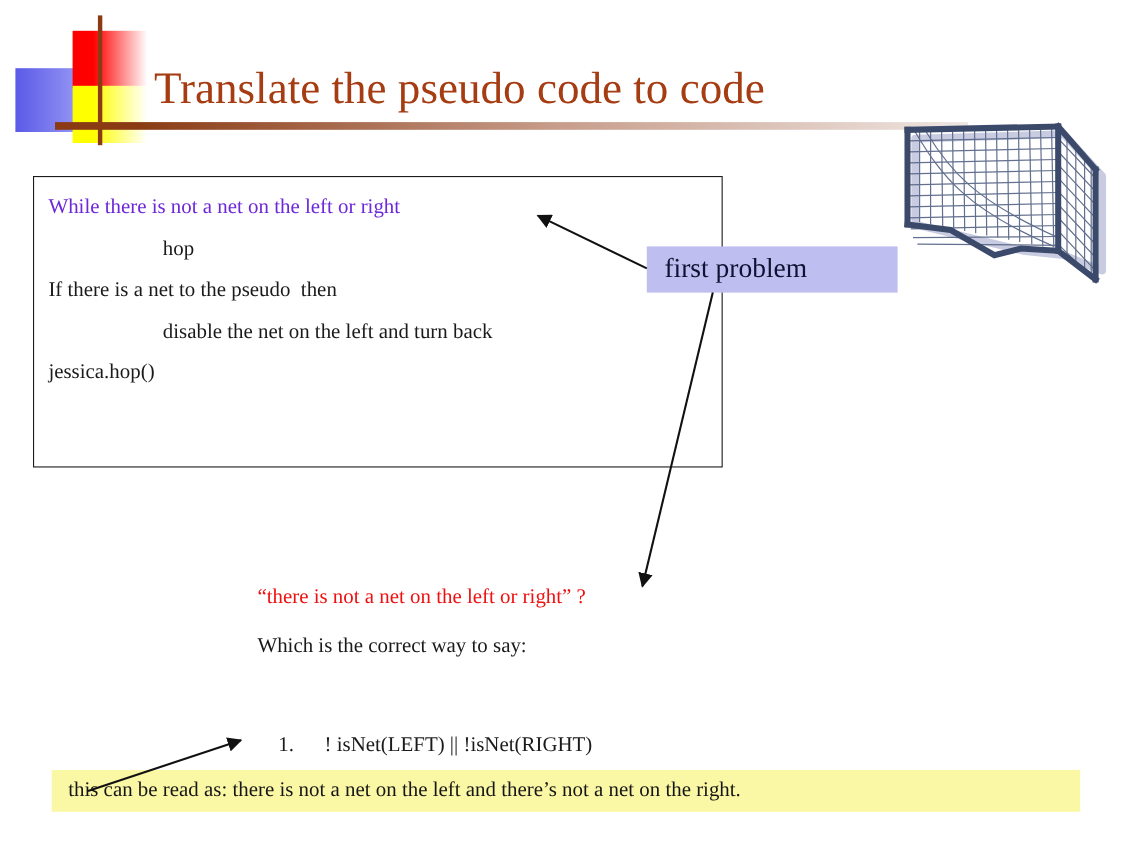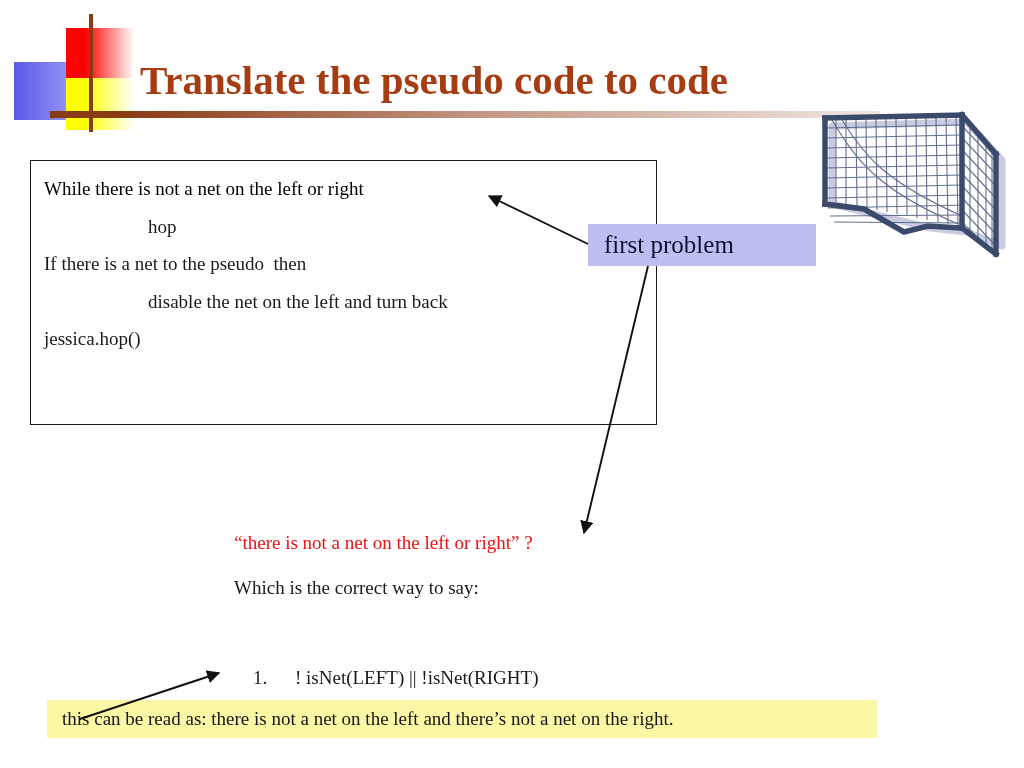--- a/index.html
+++ b/index.html
@@ -42,21 +42,20 @@
 
   
   #title {
     position: absolute;
     left: 140px; top: 56px;
     font-size: 41px;
     line-height: 48px;
     color: #A63C12;
     white-space: nowrap;
     font-family: "Liberation Serif", "DejaVu Serif", serif;
-    font-weight: bold;
   }
 
   
   #goal {
     position: absolute;
     left: 812px; top: 104px;
     width: 206px; height: 160px;
   }
   #goal svg { display: block; }
 
@@ -73,21 +72,21 @@
     position: absolute;
     left: 44px; top: 170px;
     width: 620px;
   }
   .code-line {
     font-size: 19px;
     line-height: 37.5px;
     color: #1a1a1a;
     white-space: pre;
   }
-  .code-line.red { color: #000000; }
+  .code-line.red { color: #6d28d9; }
   .code-line.indent { padding-left: 104px; }
 
   
   #callout-first-problem {
     position: absolute;
     left: 588px; top: 224px;
     width: 228px; height: 42px;
     background: #BEBEF0;
   }
   #callout-first-problem .callout-text {
@@ -111,21 +110,21 @@
     color: #1a1a1a;
     white-space: pre;
   }
   .q-line.red { color: #ee1111; }
   .q-line .q-num { display: inline-block; width: 42px; }
 
   
   #footnote {
     position: absolute;
     left: 47px; top: 700px;
-    width: 830px; height: 38px;
+    width: 935px; height: 38px;
     background: #FBF8A5;
   }
   #footnote .footnote-text {
     position: absolute;
     left: 15px; top: 6px;
     font-size: 19px;
     line-height: 26px;
     color: #161616;
     white-space: nowrap;
   }

